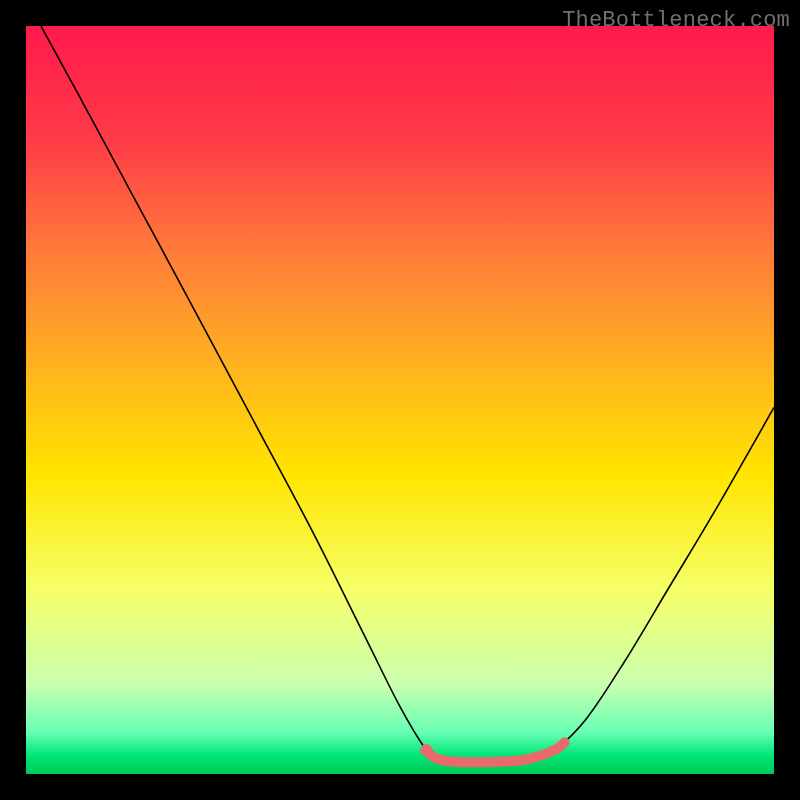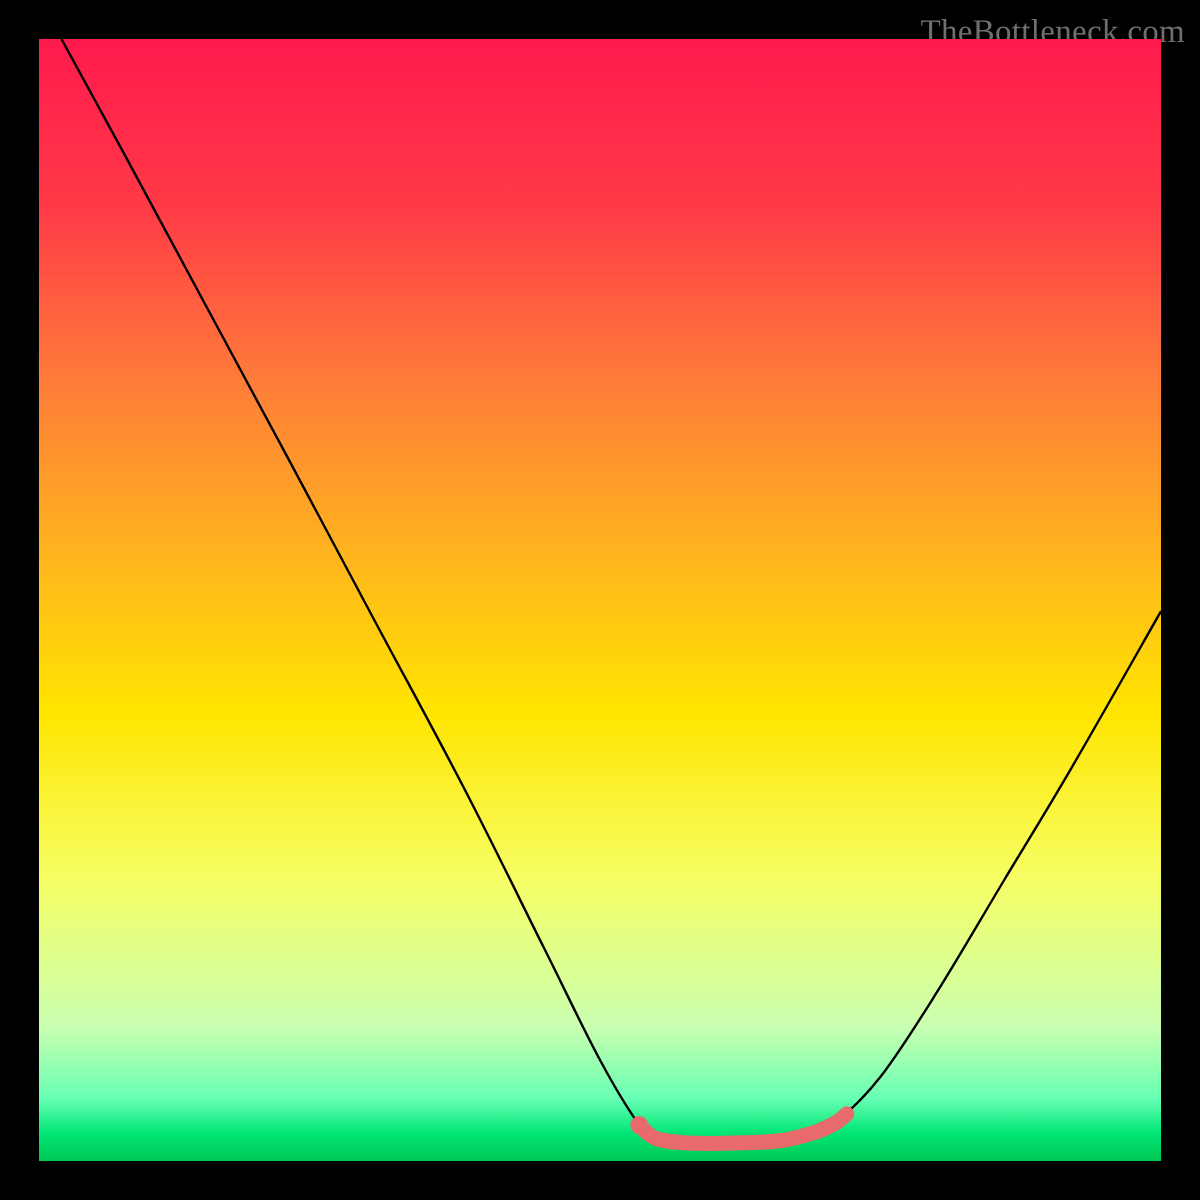--- a/index.html
+++ b/index.html
@@ -7,21 +7,21 @@
   .frame {
     position: relative;
     width: 800px;
     height: 800px;
     background: #000;
   }
   .watermark {
     position: absolute;
     top: 8px;
     right: 10px;
-    font-family: Liberation Serif, serif;
+    font-family: Liberation Mono, monospace;
     font-size: 22px;
     color: #6f6f6f;
     letter-spacing: 0.2px;
   }
   .plot {
     position: absolute;
     left: 26px;
     top: 26px;
     width: 748px;
     height: 748px;

